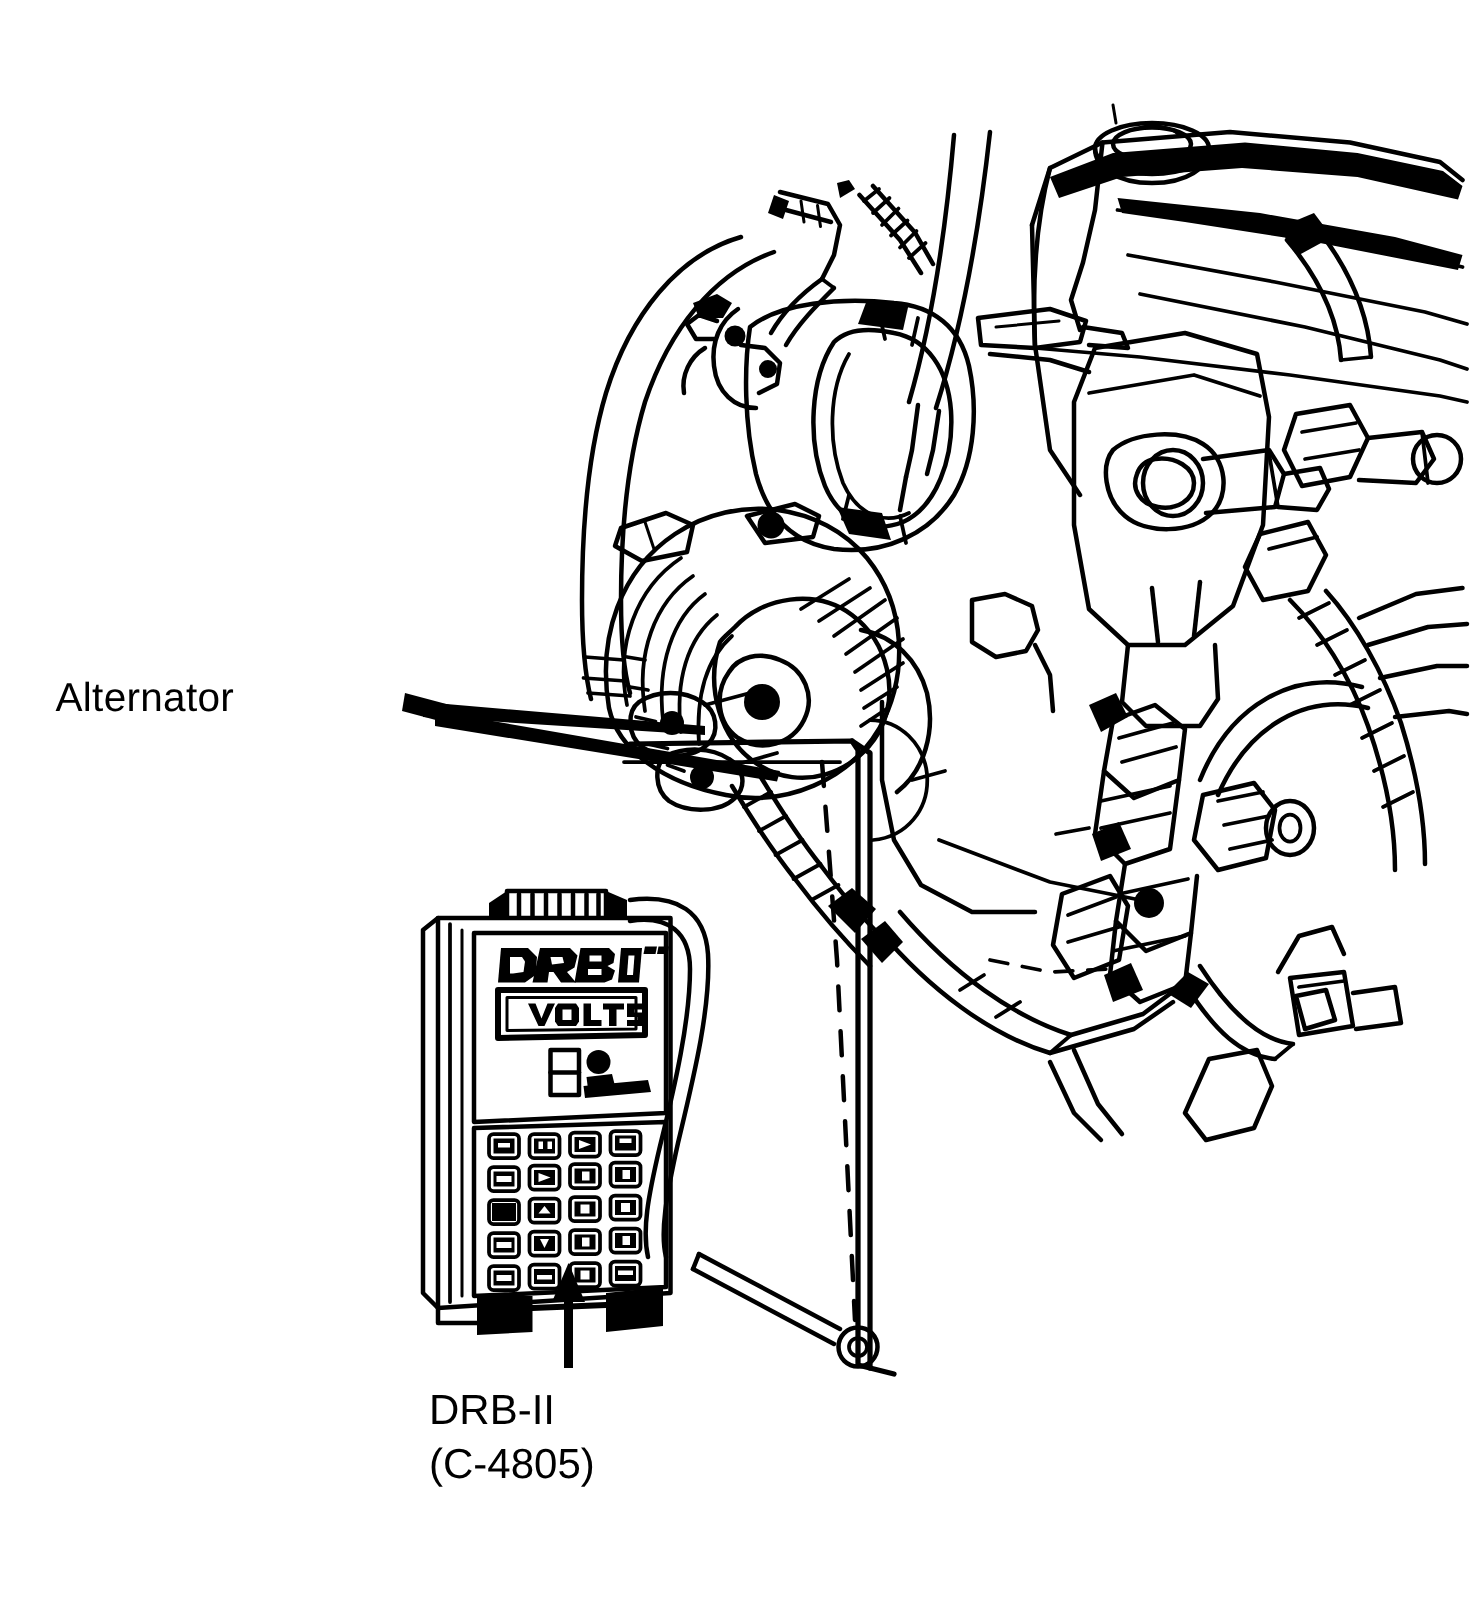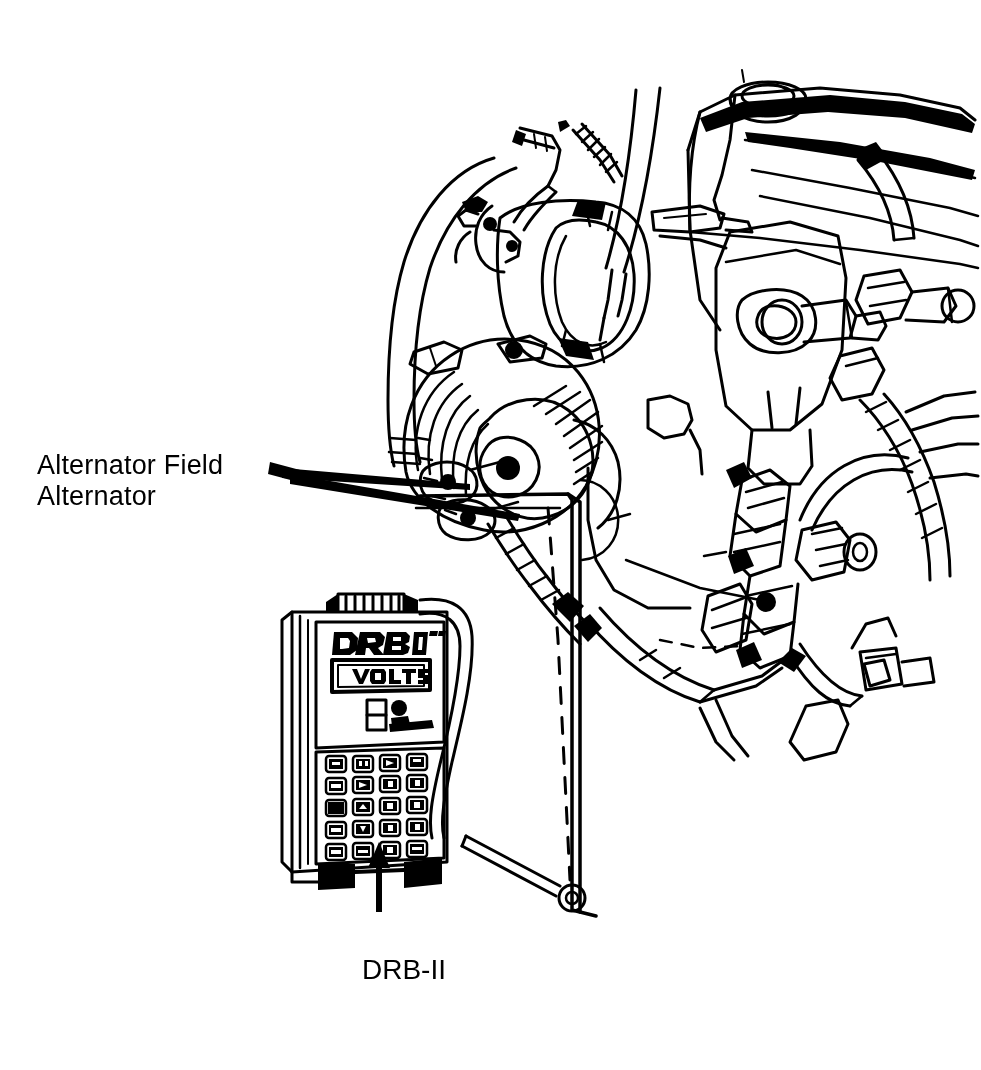--- a/index.html
+++ b/index.html
@@ -35,26 +35,26 @@
     color: #000000;
     white-space: nowrap;
   }
   #callout-alternator {
     left: 37px;
     top: 450px;
   }
   #caption-drb {
     position: absolute;
     left: 286px;
-    top: 952px;
+    top: 922px;
     font-family: "Liberation Sans", sans-serif;
     font-size: 28px;
     line-height: 36px;
     color: #000000;
-    text-align: right;
+    text-align: left;
     width: 160px;
   }
   #caption-drb .cap-line {
     display: block;
     white-space: nowrap;
   }
 </style>
 </head>
 <body>
 
@@ -561,21 +561,21 @@
       </g>
     </g>
 
     <g>
       <path d="M379 912 L379 858" stroke="#000000" stroke-width="6" fill="none"></path>
       <path d="M379 842 L390 868 L368 868 Z" fill="#000000" stroke="none"></path>
     </g>
   </svg>
 
   <div class="callout-text" id="callout-alternator">
-    <div>Alternator Field</div>
     <div>Alternator</div>
   </div>
 
   <div id="caption-drb">
     <span class="cap-line">DRB-II</span>
+    <span class="cap-line">(C-4805)</span>
   </div>
 
 </div>
 
 </body></html>

